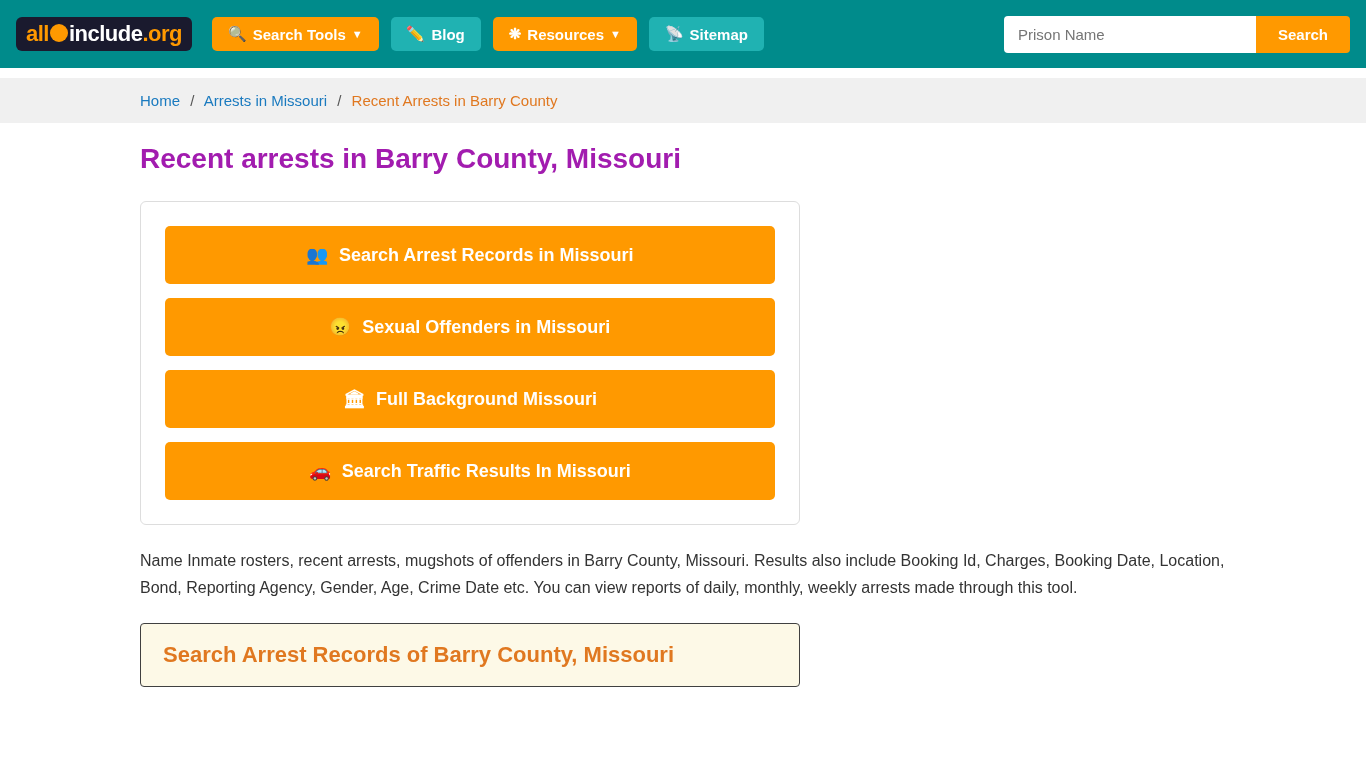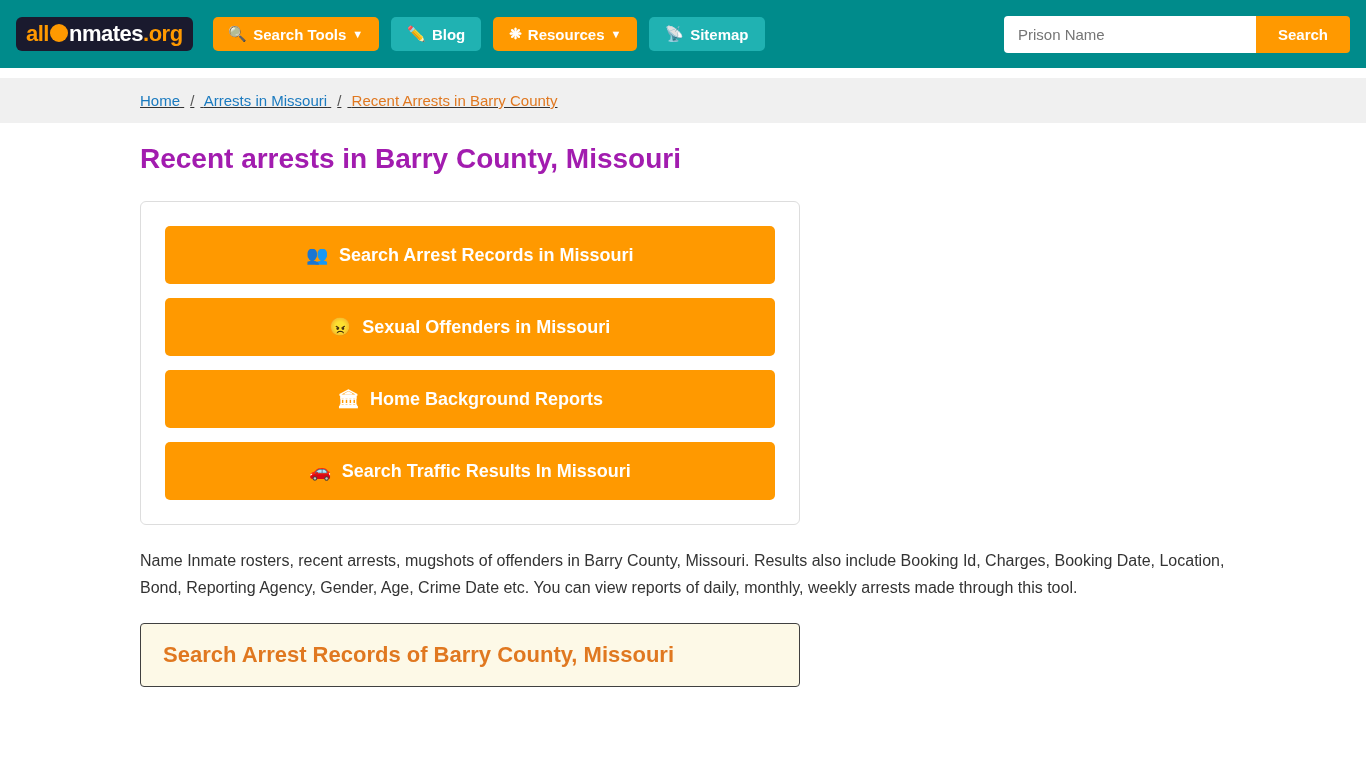--- a/index.html
+++ b/index.html
@@ -100,21 +100,20 @@
       border-radius: 0 4px 4px 0;
       cursor: pointer;
     }
 
     
     .breadcrumb-bar {
       background: #f0f0f0;
       padding: 14px 140px;
       font-size: 15px;
       margin-top: 10px;
-      text-decoration: underline;
     }
     .breadcrumb-bar a { color: #1a7abf; text-decoration: none; }
     .breadcrumb-bar .sep { color: #555; margin: 0 6px; }
     .breadcrumb-bar .current { color: #e07820; }
 
     
     .main { padding: 20px 140px 40px; }
 
     .page-title {
       font-size: 28px;
@@ -174,21 +173,21 @@
       font-weight: bold;
       color: #e07820;
     }
   </style>
 </head>
 <body>
 
 <header class="header">
   <a class="logo" href="#">
     <span class="logo-text">
-      <span class="all">all</span><span class="logo-icon"></span><span class="inmates">nmates</span><span class="org">.org</span>
+      <span class="all">all</span><span class="logo-icon"></span><span class="inmates">include</span><span class="org">.org</span>
     </span>
   </a>
 
   <button class="nav-btn">
     <span>🔍</span>
     <span>Search Tools</span>
     <span class="arrow">▼</span>
   </button>
 
   <button class="nav-btn-teal">
@@ -232,21 +231,21 @@
     <button class="action-btn">
       <span>👥</span>
       <span>Search Arrest Records in Missouri</span>
     </button>
     <button class="action-btn">
       <span>😠</span>
       <span>Sexual Offenders in Missouri</span>
     </button>
     <button class="action-btn">
       <span>🏛</span>
-      <span>Home Background Reports</span>
+      <span>Full Background Missouri</span>
     </button>
     <button class="action-btn">
       <span>🚗</span>
       <span>Search Traffic Results In Missouri</span>
     </button>
   </div>
 
   <p class="description">
     <span>Name </span><strong>Inmate rosters, recent arrests, mugshots of offenders in Barry County, Missouri</strong><span>. Results also include Booking Id, Charges, Booking Date, Location, Bond, Reporting Agency, Gender, Age, Crime Date etc. You can view reports of daily, monthly, weekly arrests made through this tool.</span>
   </p>

